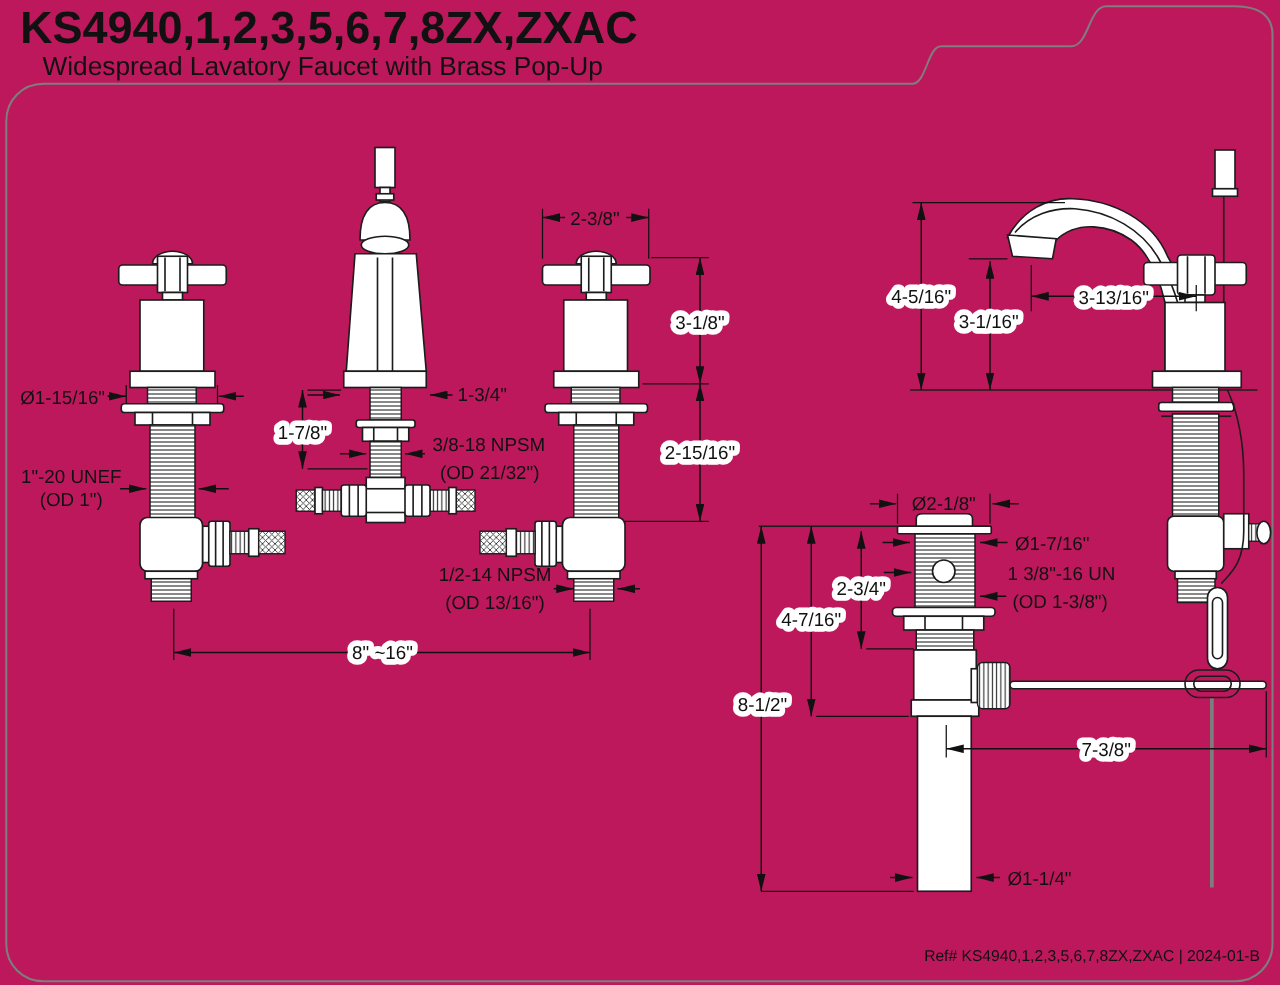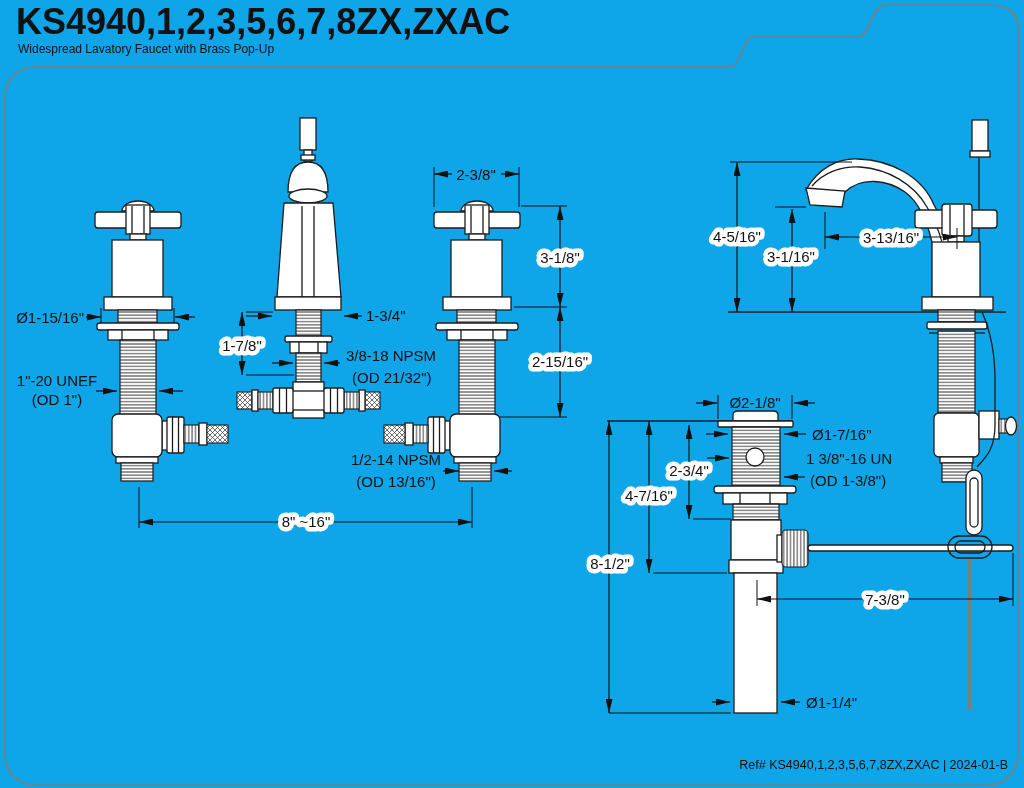--- a/index.html
+++ b/index.html
@@ -1,20 +1,20 @@
 <!DOCTYPE html>
 <html><head>
 <meta charset="utf-8">
 <style>
   html,body{margin:0;padding:0;background:#fff;width:1024px;height:788px;overflow:hidden;
     font-family:"Liberation Sans",sans-serif;}
-  #stage{position:relative;width:1024px;height:788px;background:#0ea5e9;}
+  #stage{position:relative;width:1024px;height:788px;background:#be185d;}
   .title{position:absolute;left:16px;top:1px;font-size:36px;font-weight:bold;color:#111;
     letter-spacing:0px;white-space:nowrap;}
-  .subtitle{position:absolute;left:18px;top:42px;font-size:12px;font-weight:500;color:#111;white-space:nowrap;}
+  .subtitle{position:absolute;left:34px;top:42px;font-size:21px;font-weight:500;color:#111;white-space:nowrap;}
   svg{position:absolute;left:0;top:0;}
   .ln{stroke:#1c1c1c;stroke-width:1.3;fill:none;}
   .wf{fill:#fff;stroke:#1c1c1c;stroke-width:1.3;}
   .thr{fill:url(#thr);stroke:#1c1c1c;stroke-width:1.2;}
   .rid{fill:url(#rid);stroke:#1c1c1c;stroke-width:1.1;}
   .msh{fill:url(#msh);stroke:#1c1c1c;stroke-width:1.1;}
   .dl{stroke:#111;stroke-width:1.2;fill:none;}
   .xl{stroke:#111;stroke-width:1;fill:none;}
   .dt{font-family:"Liberation Sans",sans-serif;font-size:15px;fill:#111;}
   .halo{stroke:#fff;stroke-width:9px;paint-order:stroke;stroke-linejoin:round;}

